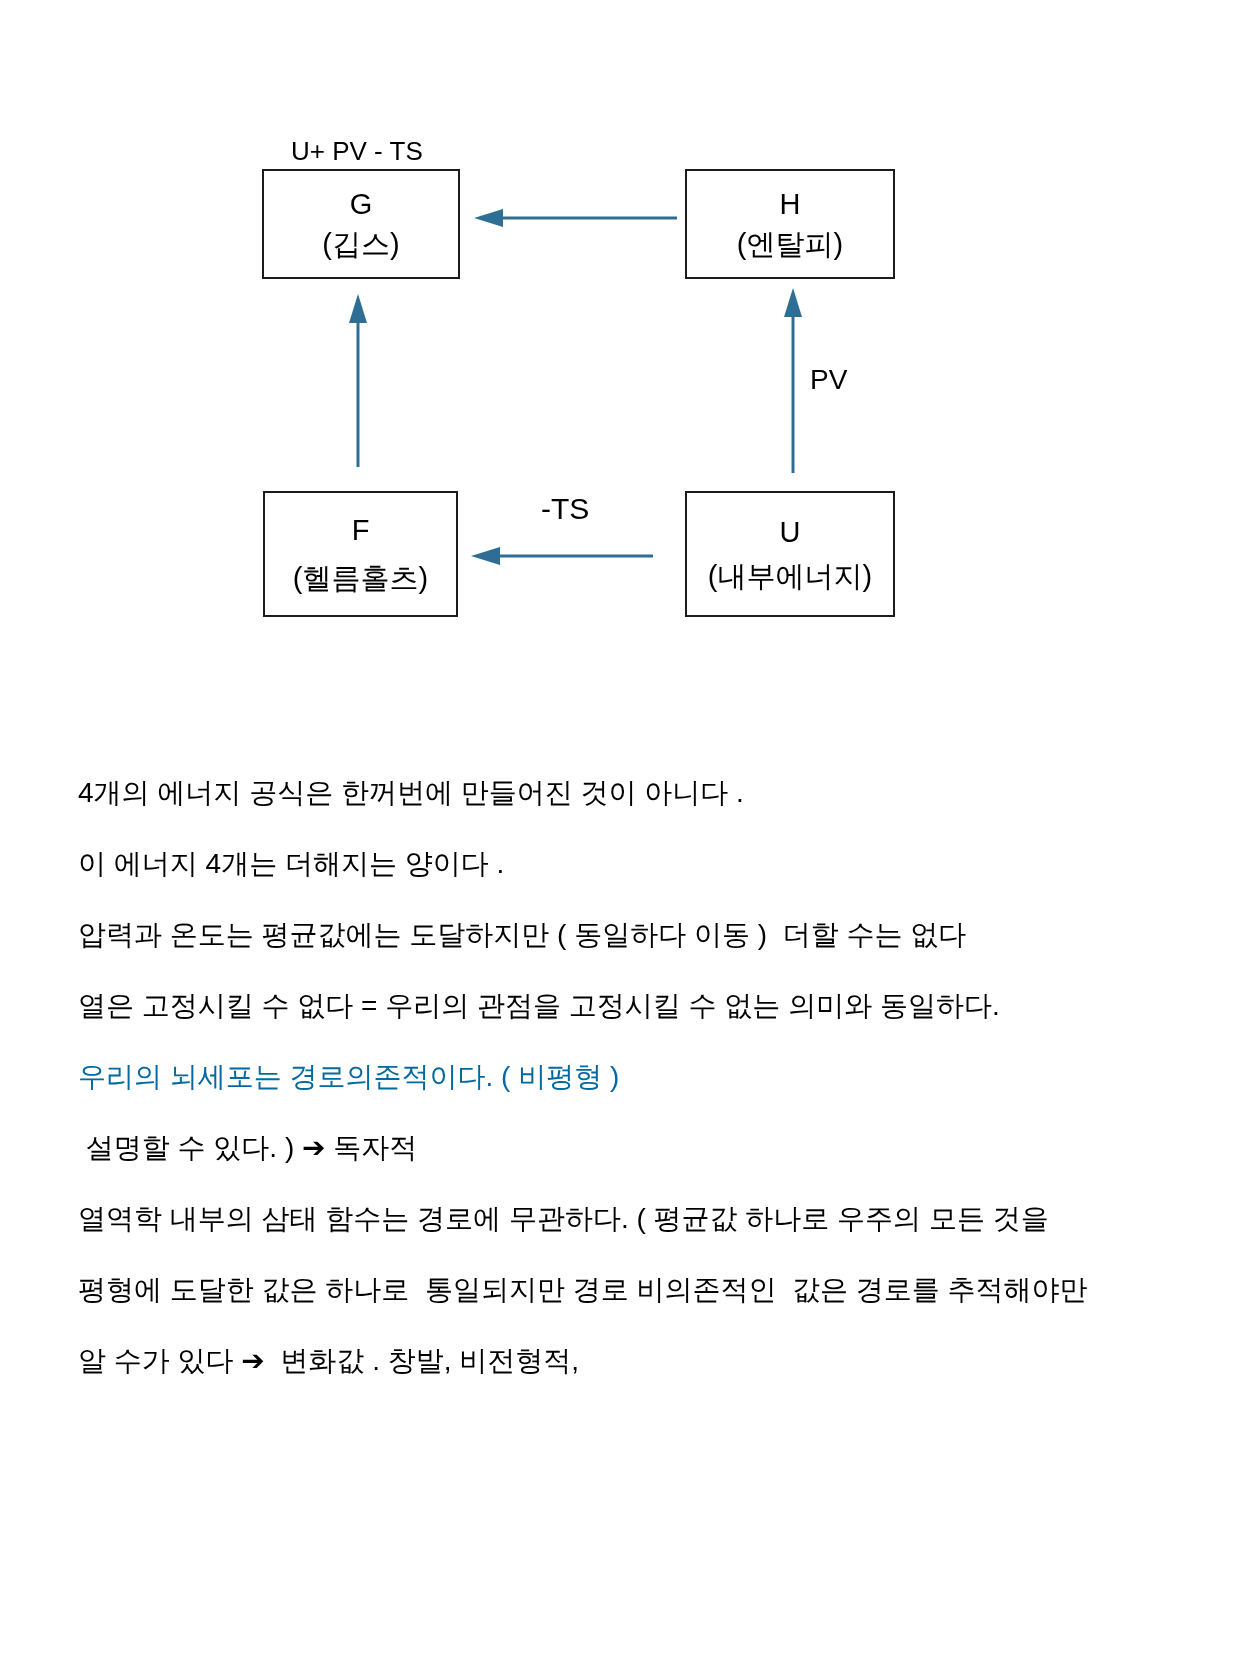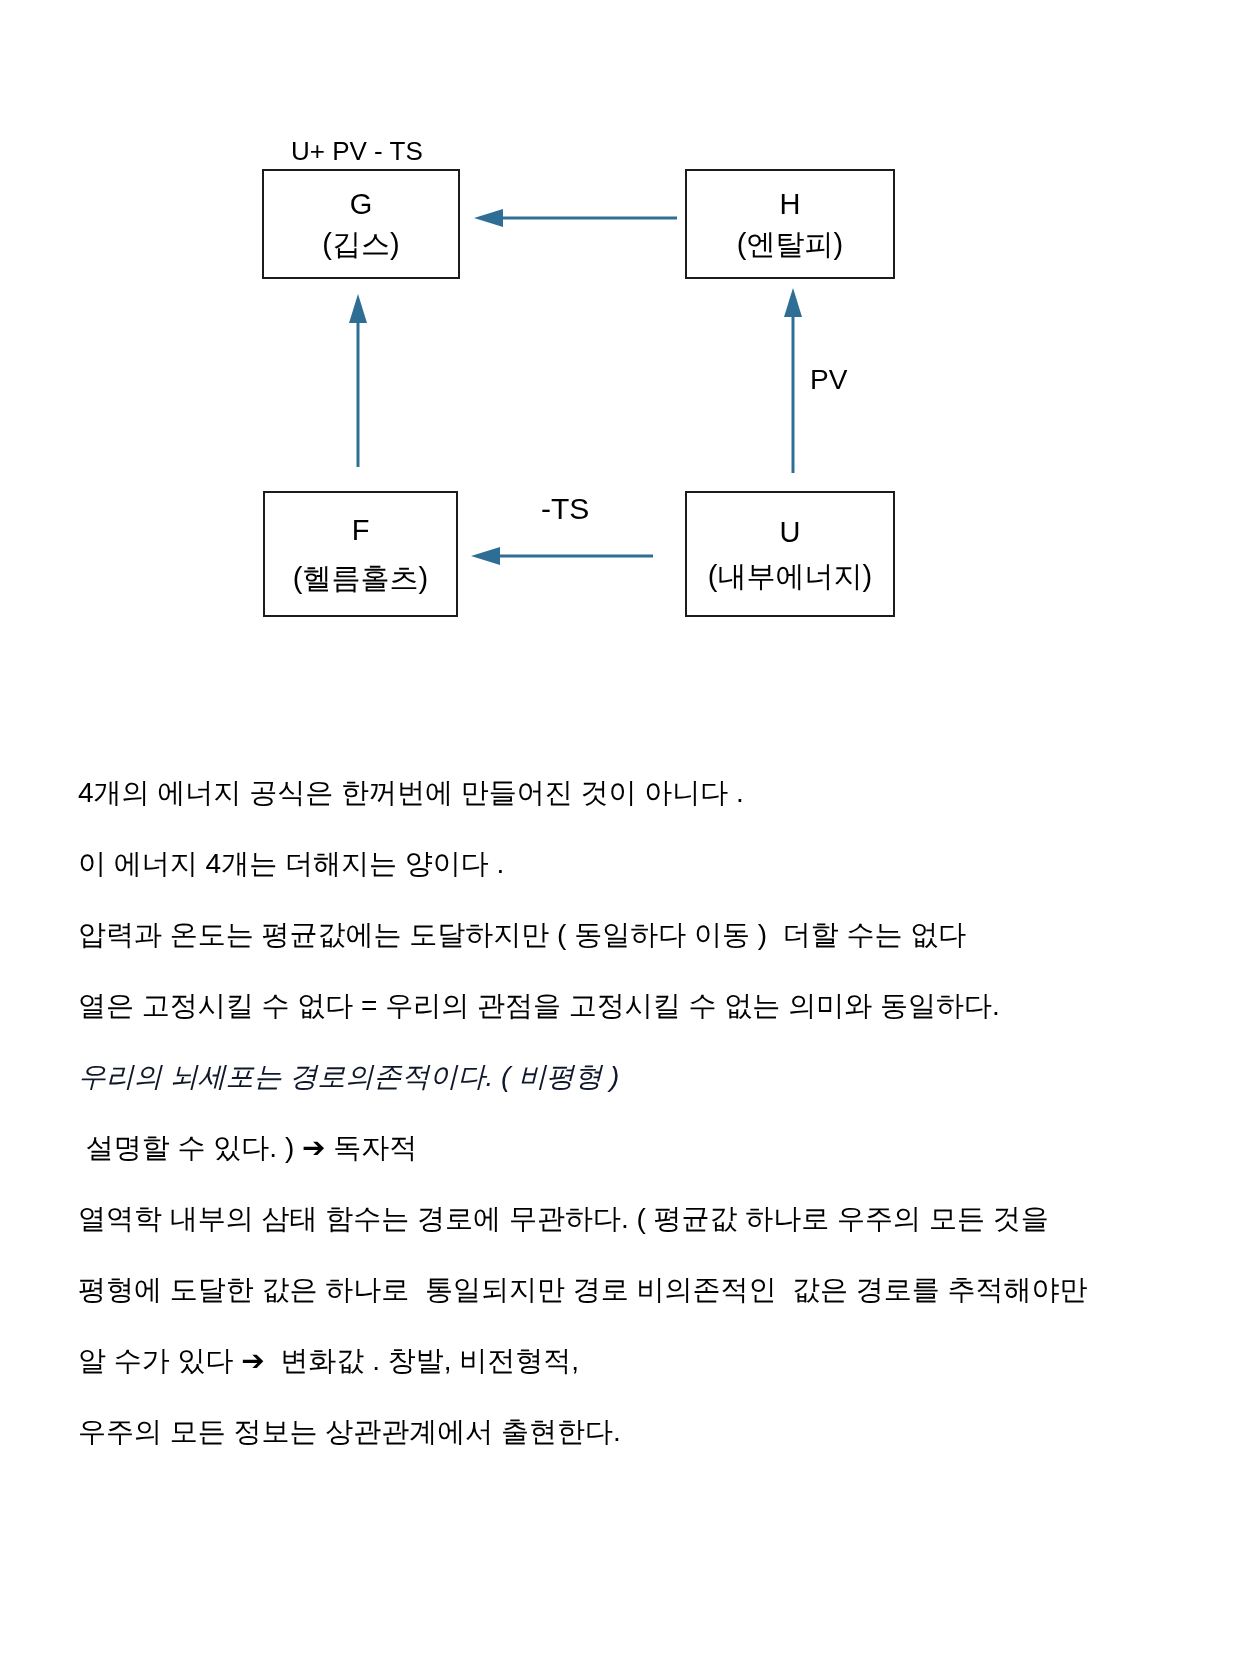--- a/index.html
+++ b/index.html
@@ -45,21 +45,21 @@
 
   
   .notes { position: absolute; left: 78px; top: 775px; width: 1150px; }
   .notes p {
     margin: 0 0 35px 0;
     font-size: 28px;
     line-height: 36px;
     white-space: pre;
     letter-spacing: 0px;
   }
-  .notes p.red { color: #0f172a; font-style: italic; }
+  .notes p.red { color: #0369a1; }
 </style>
 </head>
 <body>
 
 <div class="page">
 
   <div class="diagram">
 
     <svg class="arrow-layer" width="1260" height="700" viewBox="0 0 1260 700">
       <g>
@@ -111,16 +111,15 @@
   <div class="notes">
     <p>4개의 에너지 공식은 한꺼번에 만들어진 것이 아니다 .</p>
     <p>이 에너지 4개는 더해지는 양이다 .</p>
     <p>압력과 온도는 평균값에는 도달하지만 ( 동일하다 이동 )  더할 수는 없다</p>
     <p>열은 고정시킬 수 없다 = 우리의 관점을 고정시킬 수 없는 의미와 동일하다.</p>
     <p class="red">우리의 뇌세포는 경로의존적이다. ( 비평형 )</p>
     <p> 설명할 수 있다. ) ➔ 독자적</p>
     <p>열역학 내부의 삼태 함수는 경로에 무관하다. ( 평균값 하나로 우주의 모든 것을</p>
     <p>평형에 도달한 값은 하나로  통일되지만 경로 비의존적인  값은 경로를 추적해야만</p>
     <p>알 수가 있다 ➔  변화값 . 창발, 비전형적,</p>
-    <p>우주의 모든 정보는 상관관계에서 출현한다.</p>
   </div>
 
 </div>
 
 </body></html>

